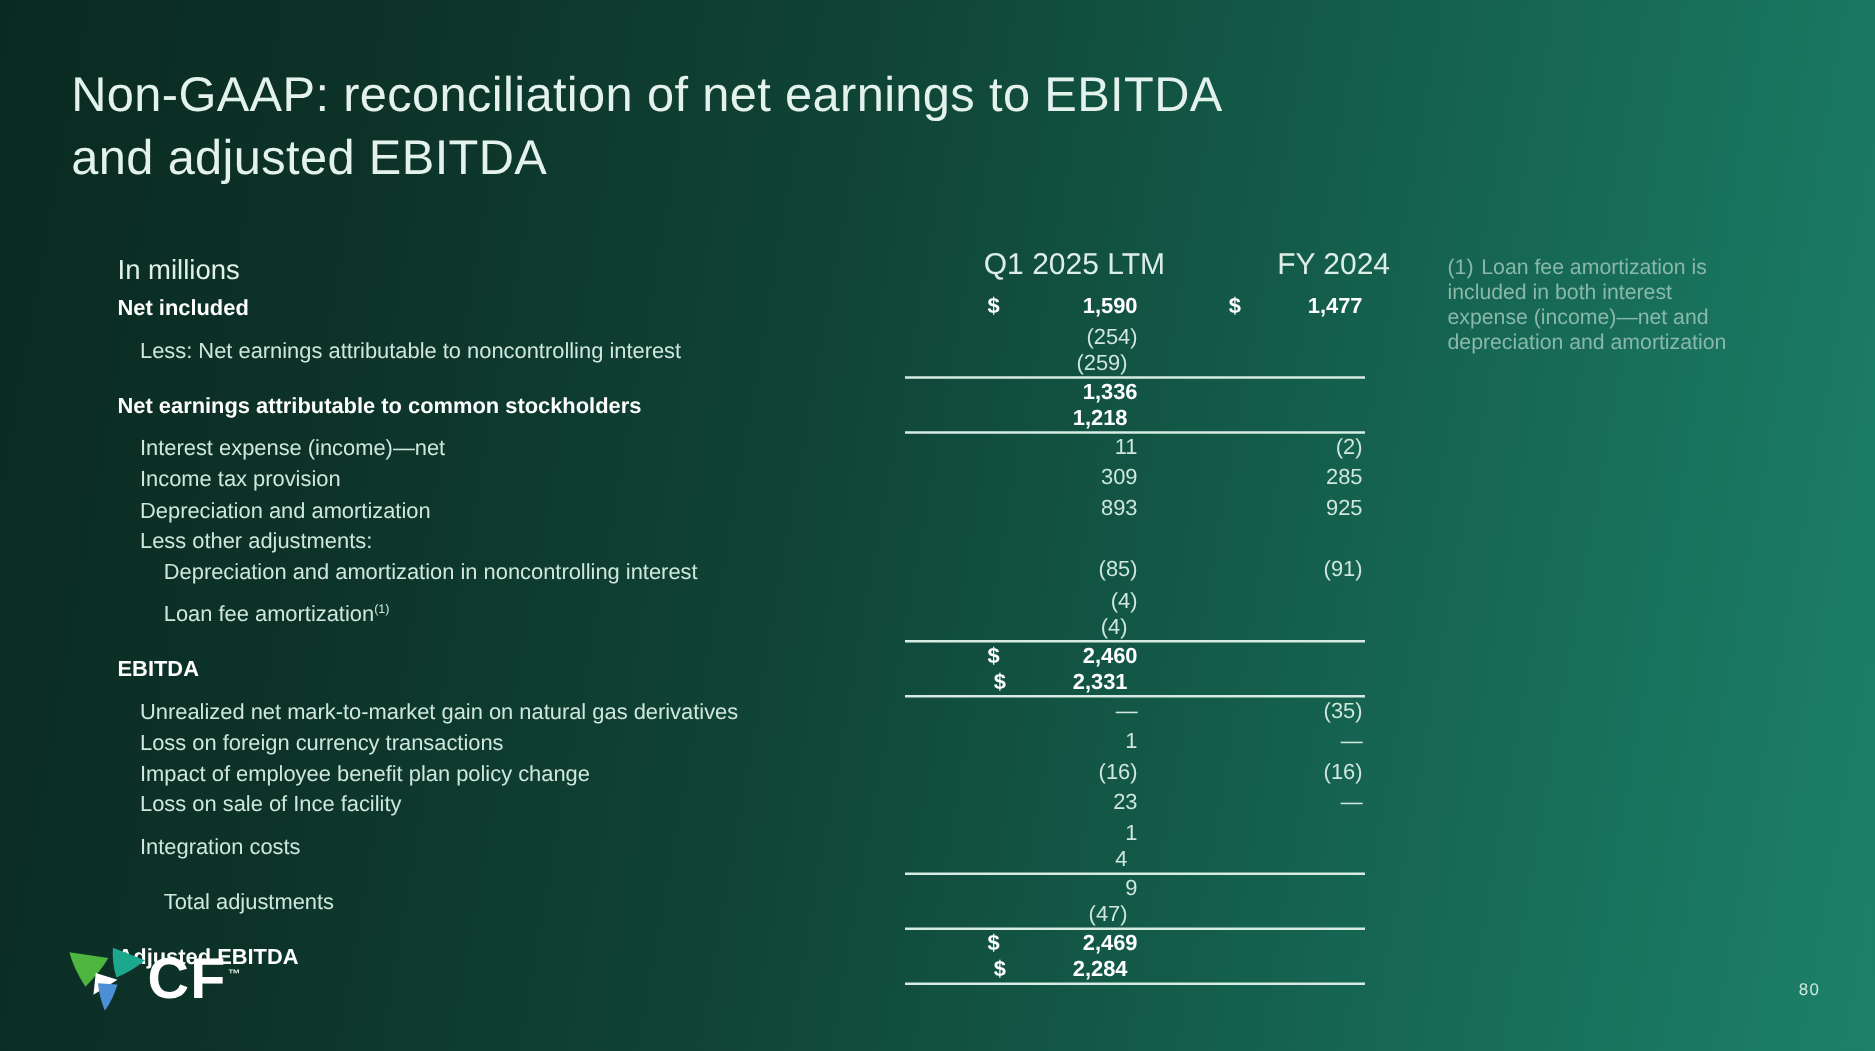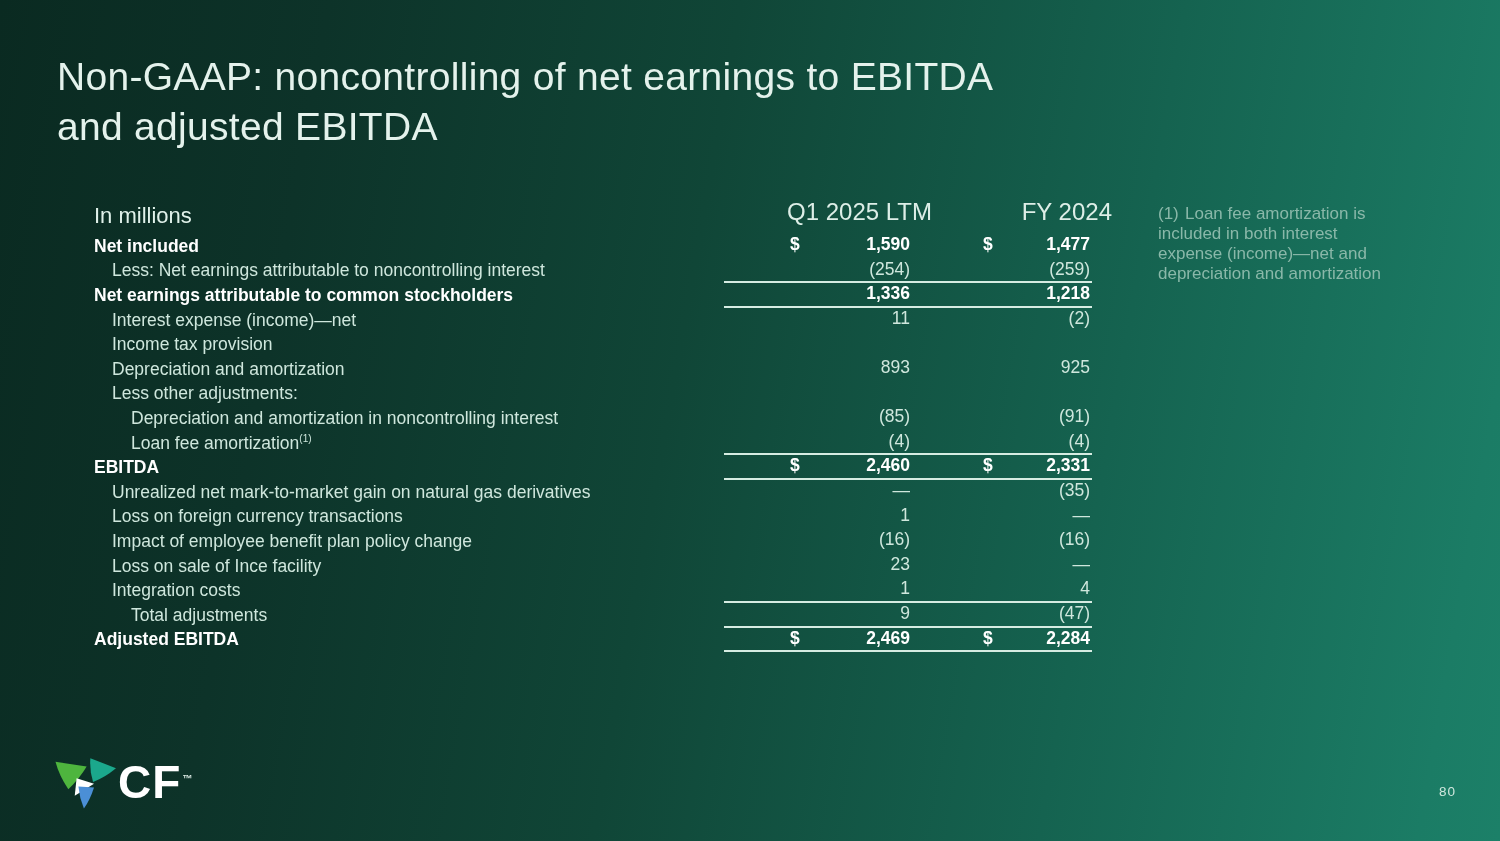--- a/index.html
+++ b/index.html
@@ -18,21 +18,21 @@
     position:absolute; left:57px; top:52px;
     font-size:39px; line-height:1.27; font-weight:500;
     color:#e4f2ec; letter-spacing:.3px;
   }
 
   
   .table-area { position:absolute; left:57px; top:198px; width:1020px;margin-left:37px; }
   .table-header { display:flex; align-items:flex-start; height:36px; }
   .unit-label { flex:1; font-size:22px; color:#e0f1ea; padding-top:5px; }
   .num-area { width:368px; display:flex; align-self:stretch; align-items:flex-start; }
-  .num-area.rule { border-bottom:2px solid #d6ece2; }
+  .num-area.rule { border-bottom:2px solid #d6ece2;flex-direction:column; }
   .hcell { font-size:24px; color:#ddeee7; text-align:right; padding-right:2px; }
   .hcell.c1 { width:188px; }
   .hcell.c2 { width:180px; }
 
   .row { display:flex; align-items:center; min-height:24.6px; font-size:17.5px; line-height:1.2; }
   .row.bold { color:#ffffff; font-weight:700; }
   .row-label { flex:1; max-width:630px; padding-right:20px; }
   .row-label .lbl { display:inline; }
   .row-label .lbl-inner { max-width:505px; display:inline-block; }
   .row.ind1 .row-label { padding-left:18px; }
@@ -63,21 +63,21 @@
   .leaf-icon { width:25px; height:31px; margin-right:2px; }
   .footer-label { font-size:16.5px; color:#eef6f1; }
   .page-number { position:absolute; left:1439px; top:784px; font-size:13.5px; color:#cfe7dd; letter-spacing:1px; }
 </style>
 </head>
 <body>
 
 <div class="slide">
 
   <div class="title">
-    <div>Non-GAAP: noncontrolling of net earnings to EBITDA</div>
+    <div>Non-GAAP: reconciliation of net earnings to EBITDA</div>
     <div>and adjusted EBITDA</div>
   </div>
 
   <div class="table-area">
     <div class="table-header">
       <div class="unit-label">In millions</div>
       <div class="num-area">
         <div class="hcell c1">Q1 2025 LTM</div>
         <div class="hcell c2">FY 2024</div>
       </div>
@@ -124,20 +124,28 @@
             <div class="cell c1">
               <span class="val">11</span>
             </div>
             <div class="cell c2">
               <span class="val">(2)</span>
             </div>
           </div>
         </div>
         <div class="row ind1">
           <div class="row-label"><span class="lbl-inner"><span class="lbl">Income tax provision</span></span></div>
+          <div class="num-area">
+            <div class="cell c1">
+              <span class="val">309</span>
+            </div>
+            <div class="cell c2">
+              <span class="val">285</span>
+            </div>
+          </div>
         </div>
         <div class="row ind1">
           <div class="row-label"><span class="lbl-inner"><span class="lbl">Depreciation and amortization</span></span></div>
           <div class="num-area">
             <div class="cell c1">
               <span class="val">893</span>
             </div>
             <div class="cell c2">
               <span class="val">925</span>
             </div>

